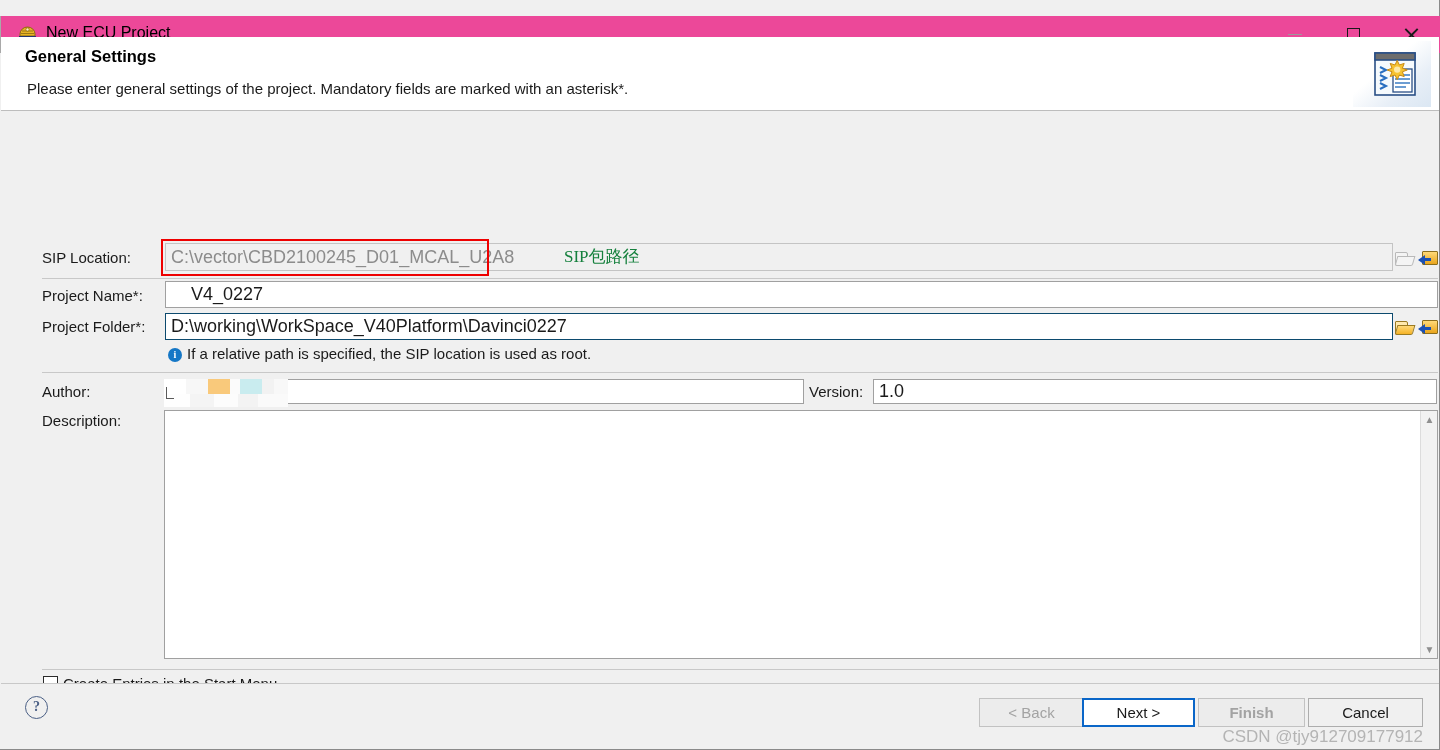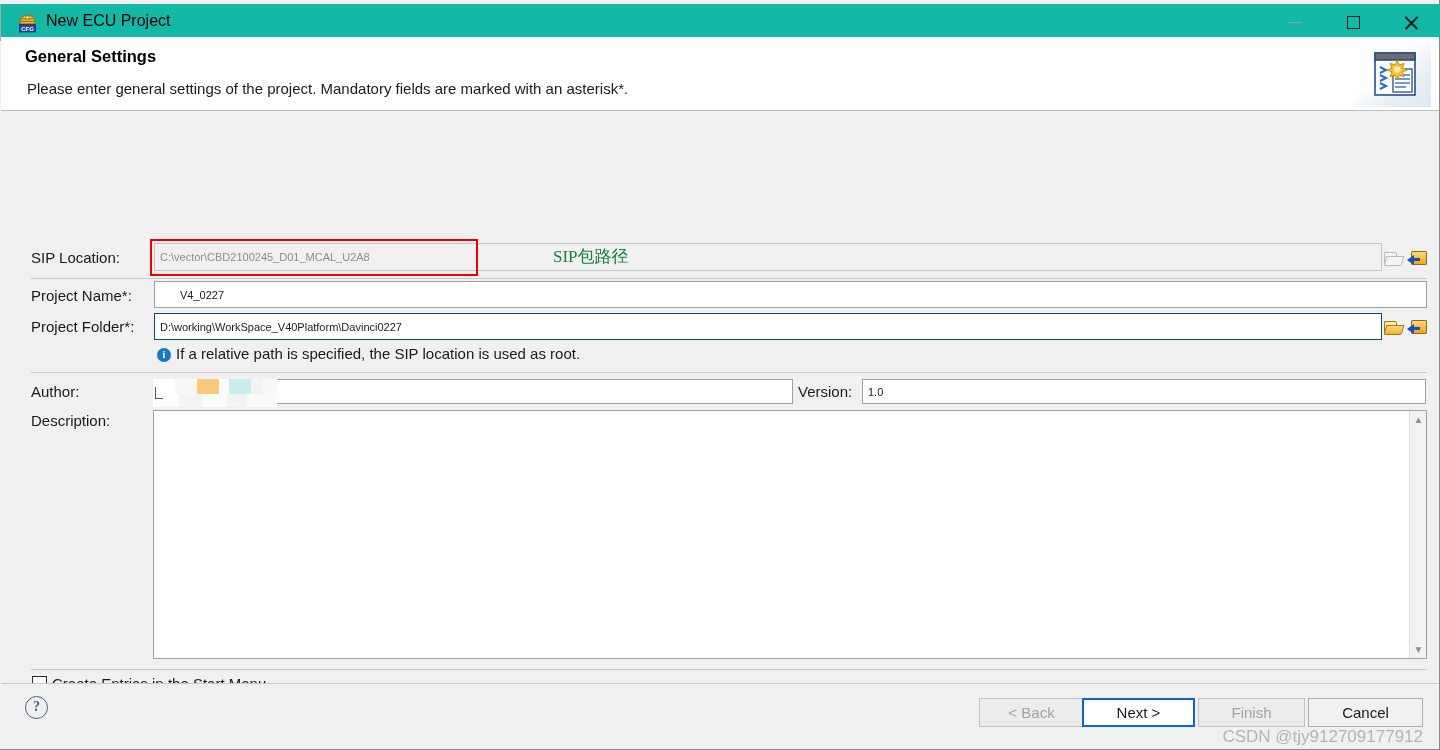--- a/index.html
+++ b/index.html
@@ -17,23 +17,23 @@
     height: 750px;
     background: #f0f0f0;
     border: 1px solid #8a8a8a;
     border-top: none;
     border-left: none;
   }
 
   
   #titlebar {
     position: absolute;
-    left: 0; top: 4px;
+    left: 0; top: 16px;
     width: 1440px; height: 37px;
-    background: #14b8a6;
+    background: #ec4899;
     border-left: 1px solid #a9a9a9;
   }
   #title-icon {
     position: absolute;
     left: 16px; top: 8px;
     width: 21px; height: 21px;
   }
   #title-text {
     position: absolute;
     left: 45px; top: 8px;
@@ -102,21 +102,21 @@
   #header-banner-icon {
     position: absolute;
     right: 8px; top: 4px;
     width: 78px; height: 66px;
     background: linear-gradient(140deg, #ffffff 0%, #ffffff 40%, #e8eff7 70%, #dbe7f3 100%);
   }
 
   
   #body {
     position: absolute;
-    left: 5px; top: 111px;
+    left: 16px; top: 111px;
     width: 1232px; height: 572px;
     background: #f0f0f0;
   }
 
   .field-label {
     position: absolute;
     font-size: 15px;
     color: #1a1a1a;
     white-space: nowrap;
   }
@@ -126,21 +126,21 @@
     height: 1px;
     background: #c8c8c8;
   }
 
   
   .tinput {
     position: absolute;
     background: #ffffff;
     border: 1px solid #a0a0a0;
     font-family: "Liberation Sans", sans-serif;
-    font-size: 11px;
+    font-size: 18px;
     color: #1a1a1a;
     padding: 0 5px;
     line-height: 24px;
     outline: none;
   }
   .tinput.readonly {
     background: #f0f0f0;
     border: 1px solid #c4c4c4;
     color: #8c8c8c;
   }
@@ -354,21 +354,21 @@
     background: #ececec;
     border-color: #c2c2c2;
   }
   .wbtn.focused {
     background: #ffffff;
     border: 2px solid #0a66c8;
     line-height: 25px;
   }
   #btn-back   { left: 978px;  width: 105px; }
   #btn-next   { left: 1081px; width: 113px; }
-  #btn-finish { left: 1197px; width: 107px; }
+  #btn-finish { left: 1197px; width: 107px; font-weight: bold; }
   #btn-cancel { left: 1307px; width: 115px; }
 
   #watermark {
     position: absolute;
     right: 16px; bottom: 2px;
     font-size: 17px;
     color: #b4b4b4;
     white-space: nowrap;
   }
 </style>

